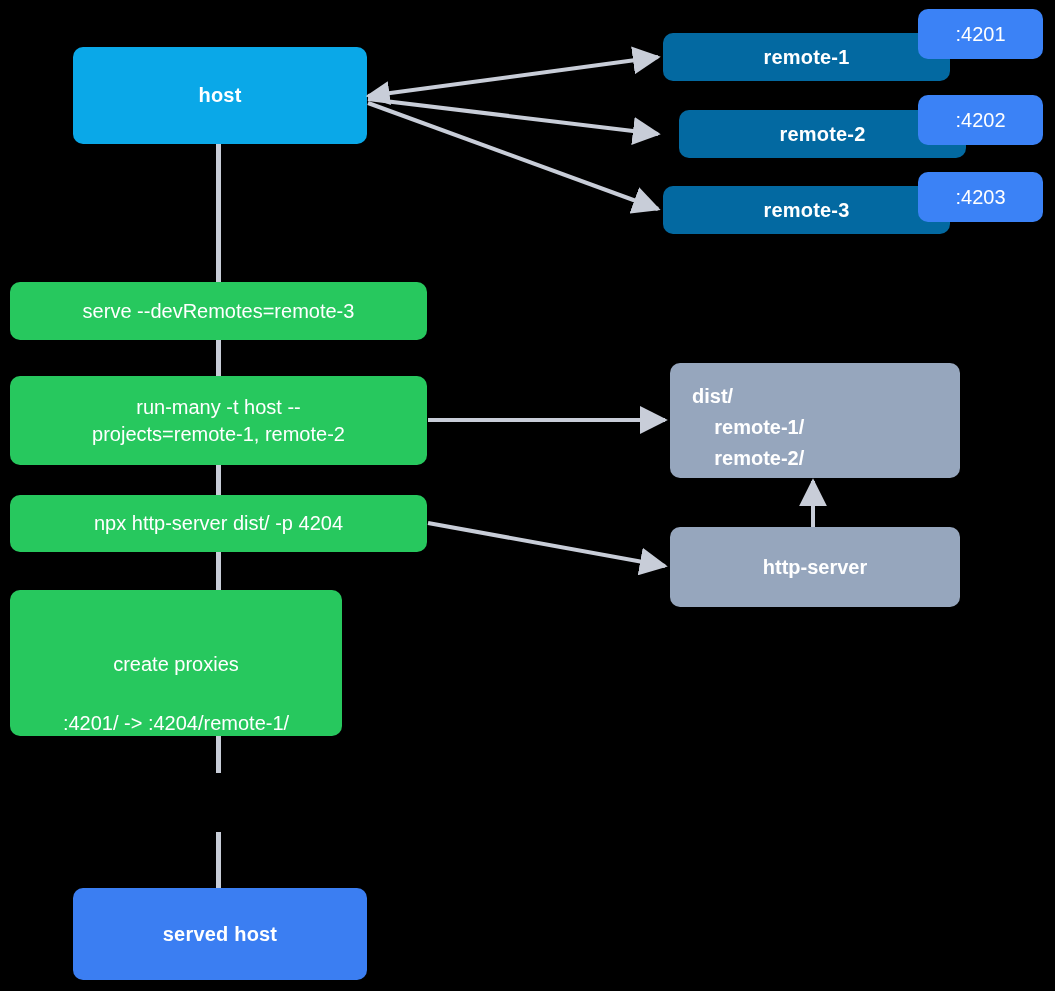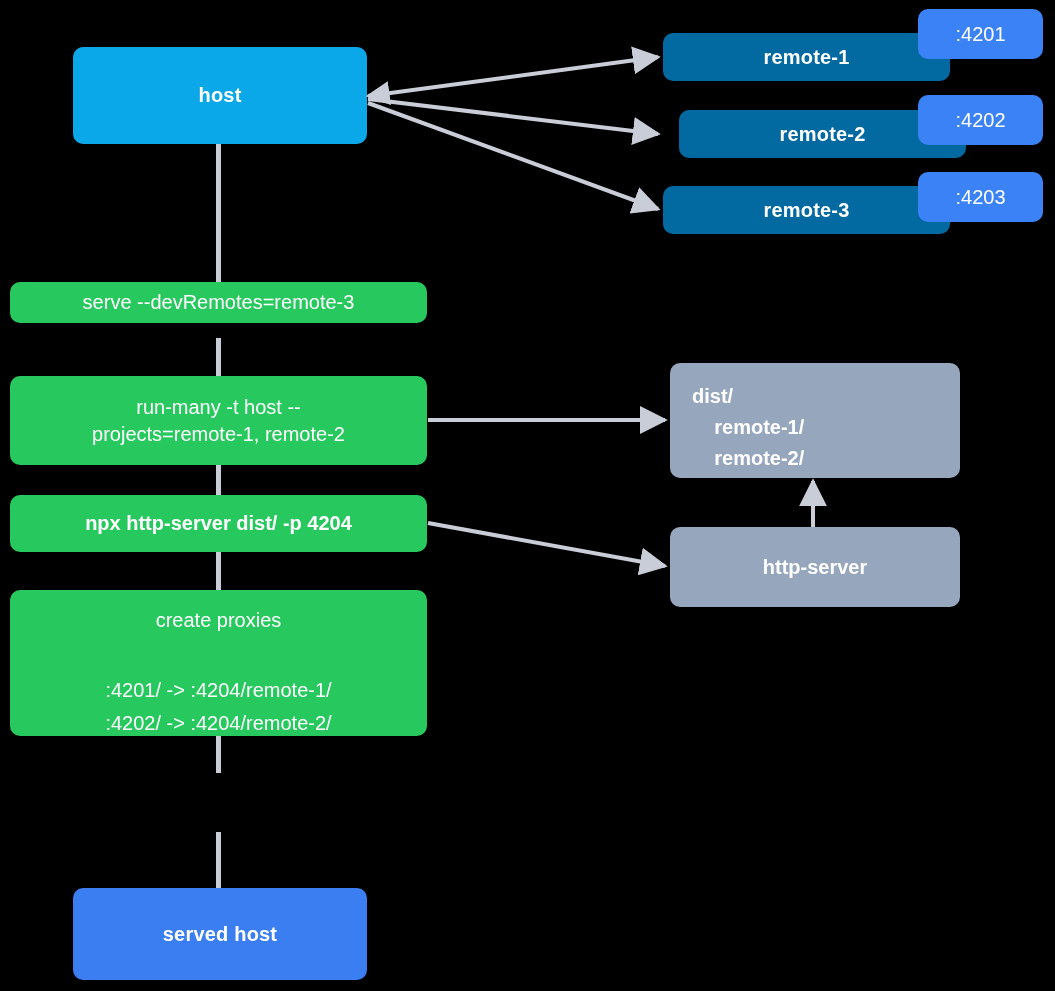--- a/index.html
+++ b/index.html
@@ -157,38 +157,37 @@
     <span>:4202</span>
   </div>
 
   <div class="node node-remote" style="left:663px; top:186px; width:287px; height:48px;">
     <span>remote-3</span>
   </div>
   <div class="badge" style="left:918px; top:172px; width:125px; height:50px;">
     <span>:4203</span>
   </div>
 
-  <div class="node node-cmd" style="left:10px; top:282px; width:417px; height:41px;">
+  <div class="node node-cmd" style="left:10px; top:282px; width:417px; height:58px;">
     <span>serve --devRemotes=remote-3</span>
   </div>
 
   <div class="node node-cmd" style="left:10px; top:376px; width:417px; height:89px;">
     <span>run-many -t host --</span>
     <span>projects=remote-1, remote-2</span>
   </div>
 
-  <div class="node node-cmd" style="left:10px; top:495px; width:417px; height:57px;font-weight:bold;">
+  <div class="node node-cmd" style="left:10px; top:495px; width:417px; height:57px;">
     <span>npx http-server dist/ -p 4204</span>
   </div>
 
-  <div class="node node-cmd" style="left:10px; top:590px; width:417px; height:146px; justify-content:space-between; padding-top:17px;">
+  <div class="node node-cmd" style="left:10px; top:590px; width:332px; height:146px; justify-content:flex-end; padding-top:10px;">
     <span>create proxies</span>
     <span style="height:32px;"></span>
     <span>:4201/ -&gt; :4204/remote-1/</span>
-    <span>:4202/ -&gt; :4204/remote-2/</span>
   </div>
 
 
   <div class="node node-served" style="left:73px; top:888px; width:294px; height:92px;">
     <span>served host</span>
   </div>
 
   <div class="node node-plain" style="left:670px; top:363px; width:290px; height:115px;">
     <span class="dist-body"><span>dist/</span><br><span>    remote-1/</span><br><span>    remote-2/</span></span>
   </div>

